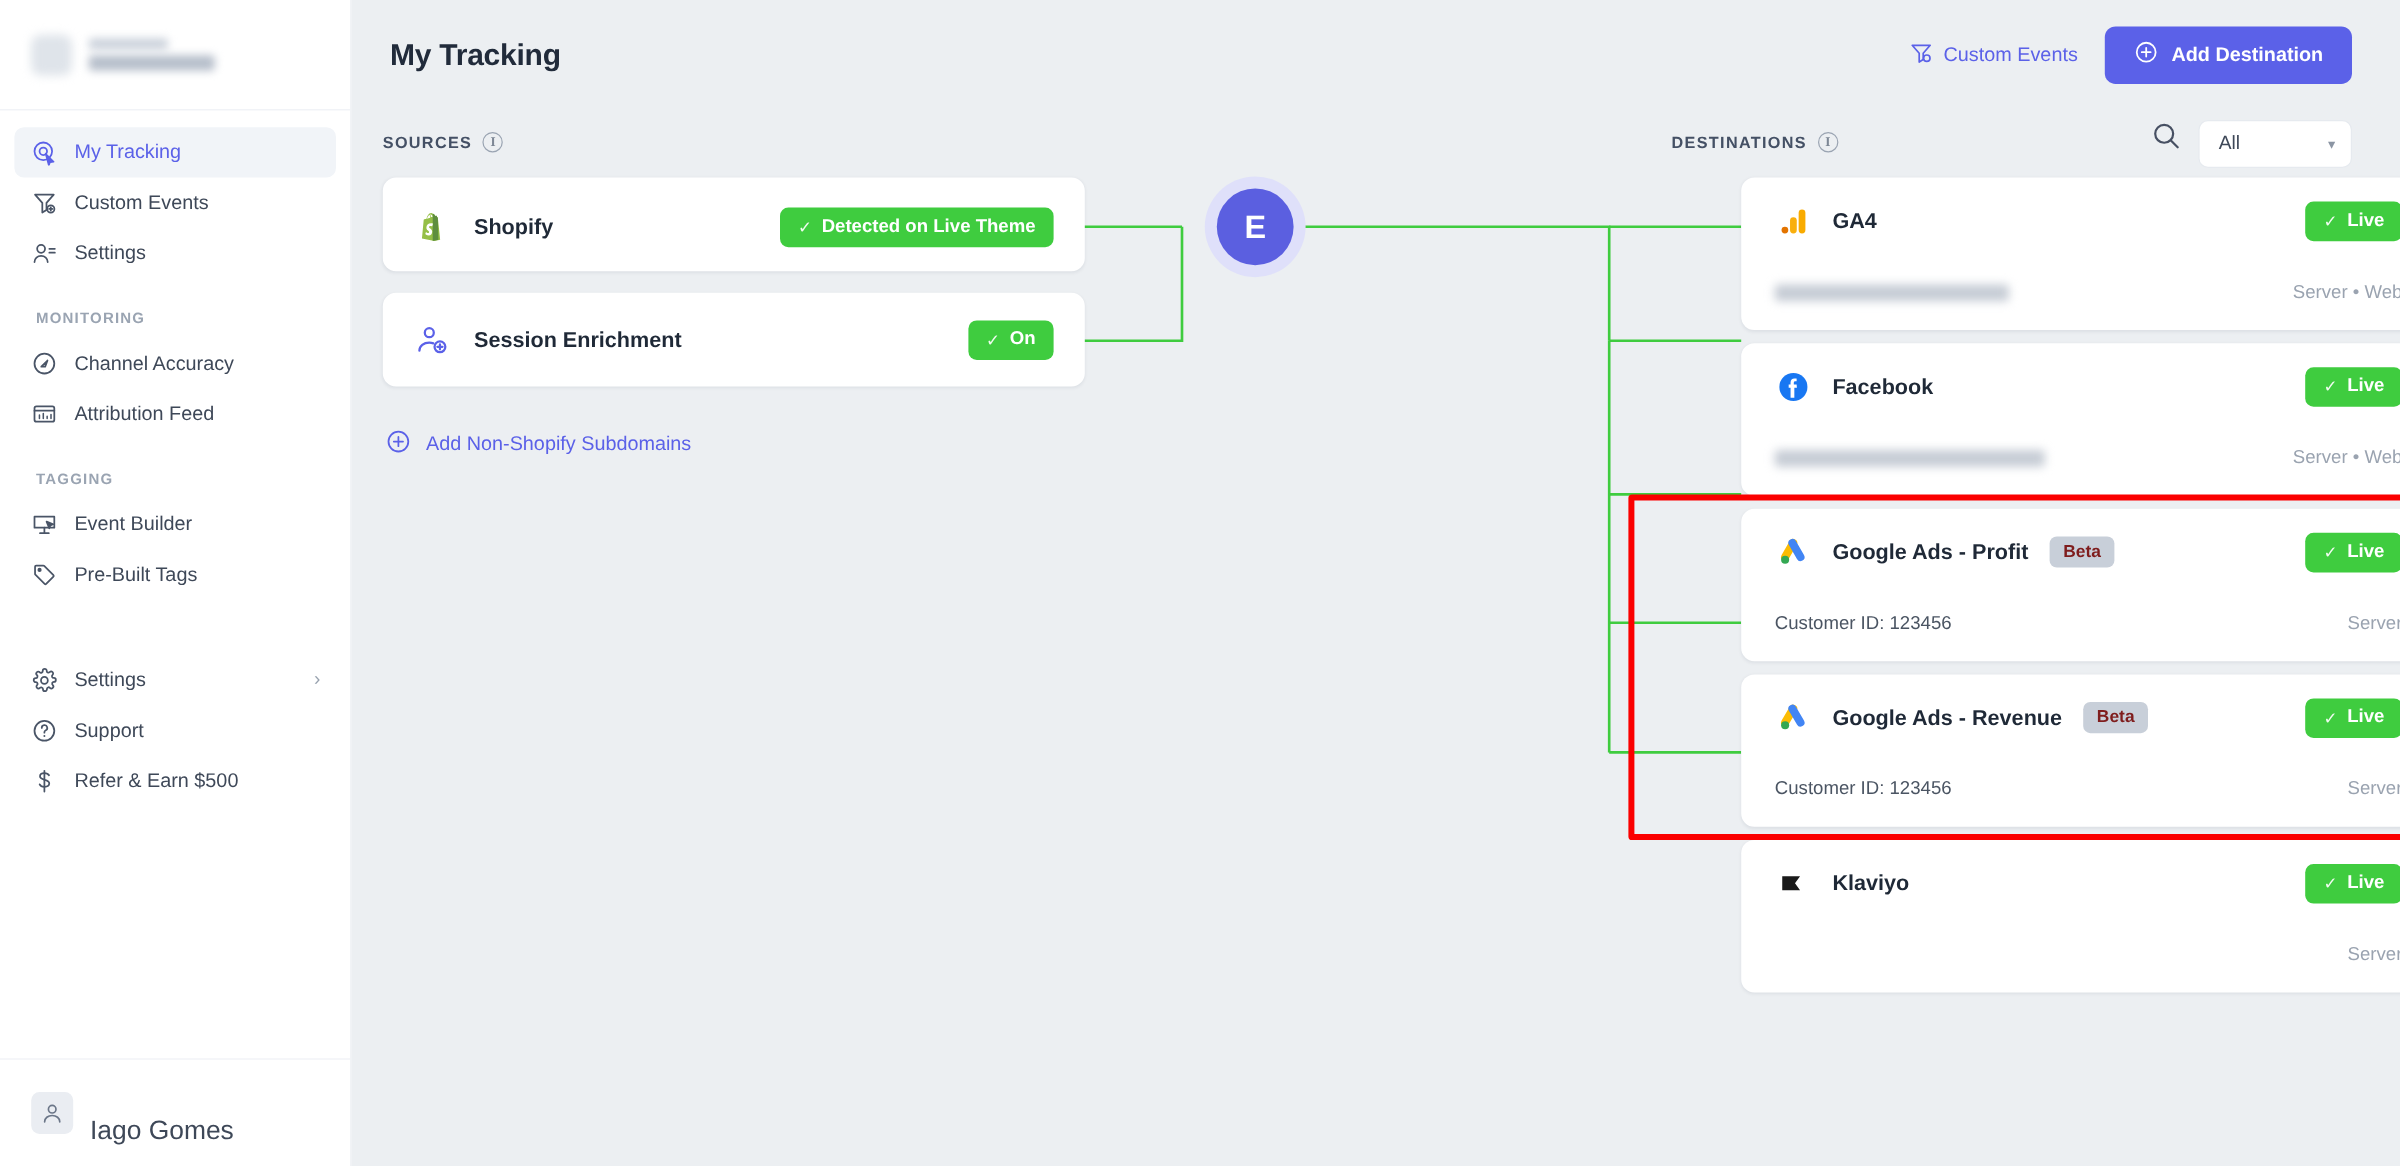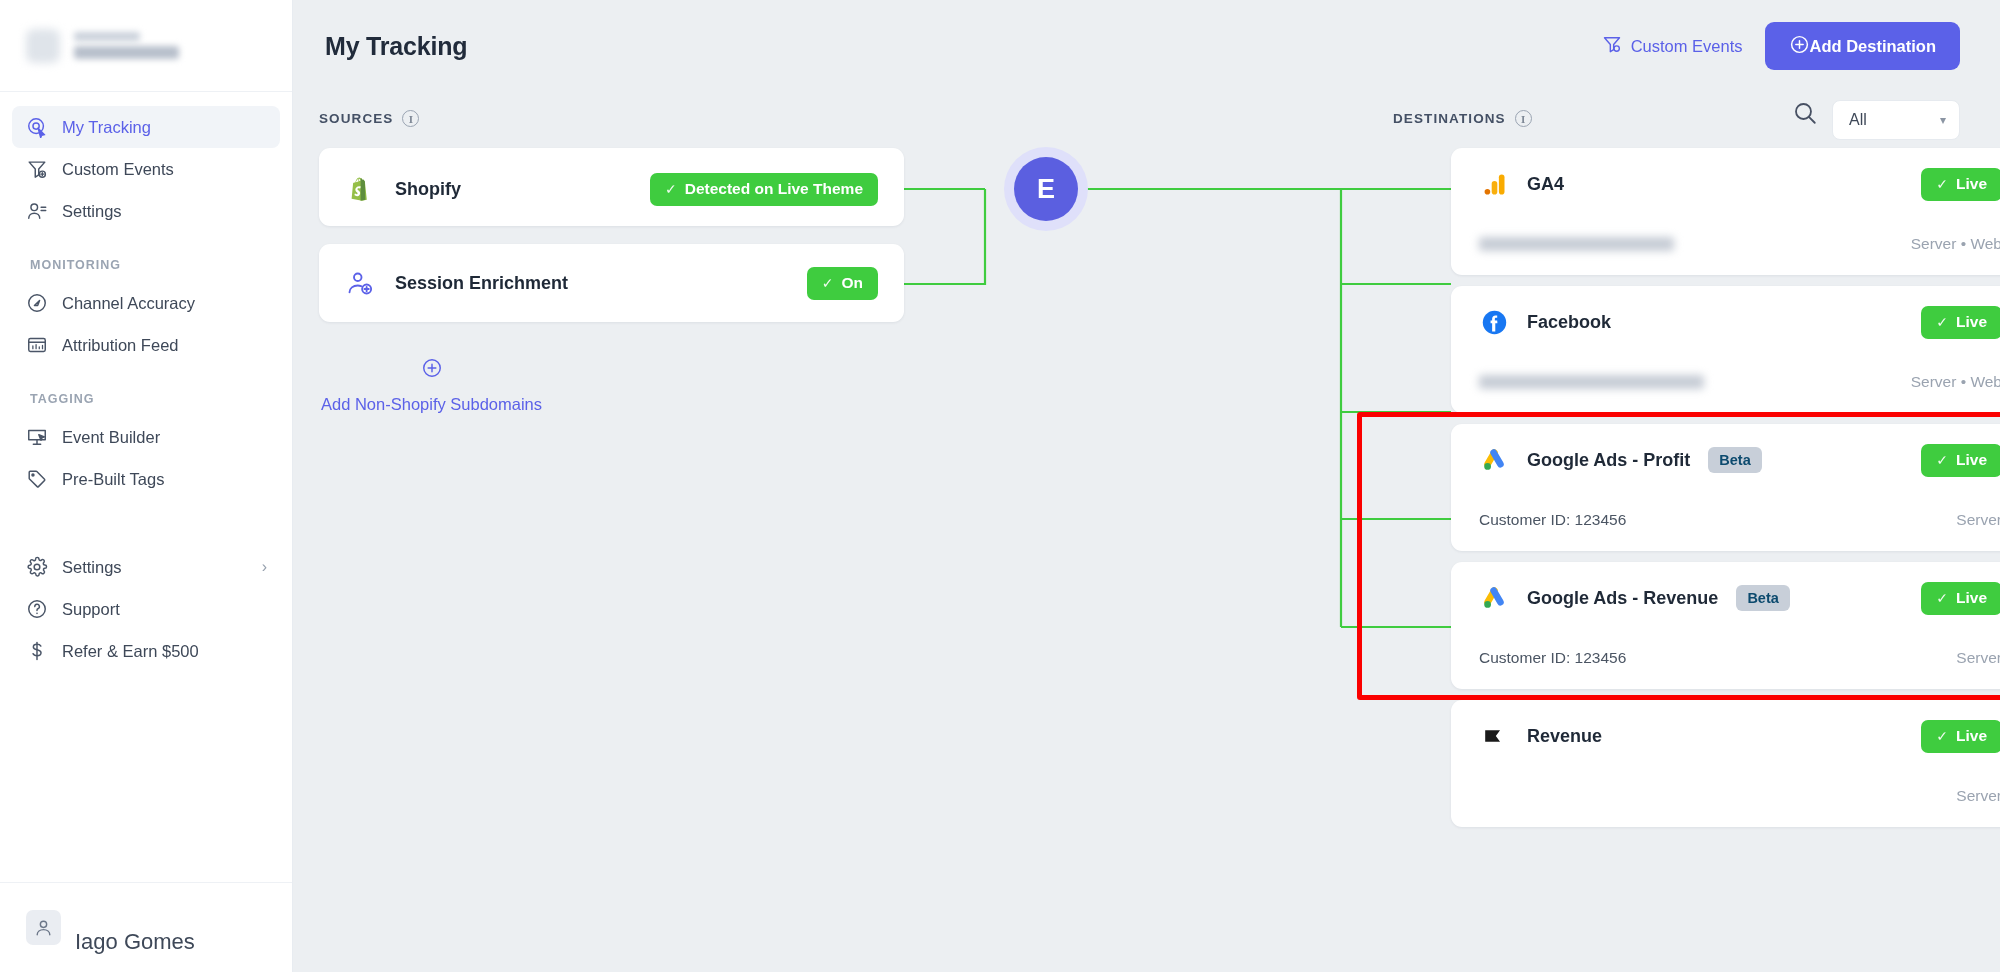--- a/index.html
+++ b/index.html
@@ -79,21 +79,21 @@
     padding: 0 40px 0 32px; justify-content: space-between;
   }
   .page-title { font-size: 25px; font-weight: 700; color: #212b3b; letter-spacing: -0.2px; }
   .topbar-actions { display: flex; align-items: center; gap: 22px; }
   .link-btn {
     display: flex; align-items: center; gap: 9px;
     color: #5b61e8; font-size: 16.5px; font-weight: 500; cursor: pointer;
   }
   .link-btn svg { width: 20px; height: 20px; }
   .primary-btn {
-    display: flex; align-items: center; 
+    display: flex; align-items: center; gap: 11px;
     background: #5b61e8; color: #fff; border: none; cursor: pointer;
     height: 48px; padding: 0 24px; border-radius: 9px;
     font-size: 16.5px; font-weight: 600; font-family: inherit;
   }
   .primary-btn svg { width: 21px; height: 21px; }
 
   
   .canvas { position: relative; height: 880px; }
   .col-head {
     position: absolute;
@@ -140,27 +140,27 @@
 
   .badge-green {
     display: inline-flex; align-items: center; gap: 8px;
     background: #3fcc3f; color: #fff; border-radius: 7px;
     height: 33px; padding: 0 15px; font-size: 15.5px; font-weight: 700;
     white-space: nowrap;
   }
   .badge-green .chk { font-size: 14px; font-weight: 400; opacity: .92; }
   .badge-beta {
     display: inline-flex; align-items: center; justify-content: center;
-    background: #c8cfd9; color: #0c4a6e; border-radius: 6px;
+    background: #c8cfd9; color: #7f1d1d; border-radius: 6px;
     height: 26px; padding: 0 11px; font-size: 14.5px; font-weight: 600;
   }
 
   .add-sub {
     position: absolute; display: flex; align-items: center; gap: 12px;
-    color: #5b61e8; font-size: 16.5px; font-weight: 500; cursor: pointer; flex-direction: column;
+    color: #5b61e8; font-size: 16.5px; font-weight: 500; cursor: pointer;
   }
   .add-sub svg { width: 22px; height: 22px; }
 
   .hub {
     position: absolute; width: 84px; height: 84px; border-radius: 50%;
     background: #dfe0fa;
     display: flex; align-items: center; justify-content: center;
   }
   .hub-inner {
     width: 64px; height: 64px; border-radius: 50%; background: #5b5fe0;
@@ -532,21 +532,21 @@
       </div>
 
       <div class="card" style="left:1158px; top:608px; width:585px; height:127px;">
         <div class="card-row" style="height:72px; padding:0 34px 0 28px; justify-content:space-between;">
           <div class="card-row" style="gap:18px;">
             <span class="logo-box">
               <svg viewBox="0 0 24 24" width="26" height="22">
                 <path d="M2.4 5.6h16.2l-4.6 6.4 4.6 6.4H2.4z" fill="#1a1a1a"></path>
               </svg>
             </span>
-            <span class="card-title">Revenue</span>
+            <span class="card-title">Klaviyo</span>
           </div>
           <span class="badge-green">
             <span class="chk">✓</span>
             <span>Live</span>
           </span>
         </div>
         <div class="card-row" style="height:48px; padding:0 34px 0 28px; justify-content:flex-end;">
           <span class="card-meta">Server</span>
         </div>
       </div>

